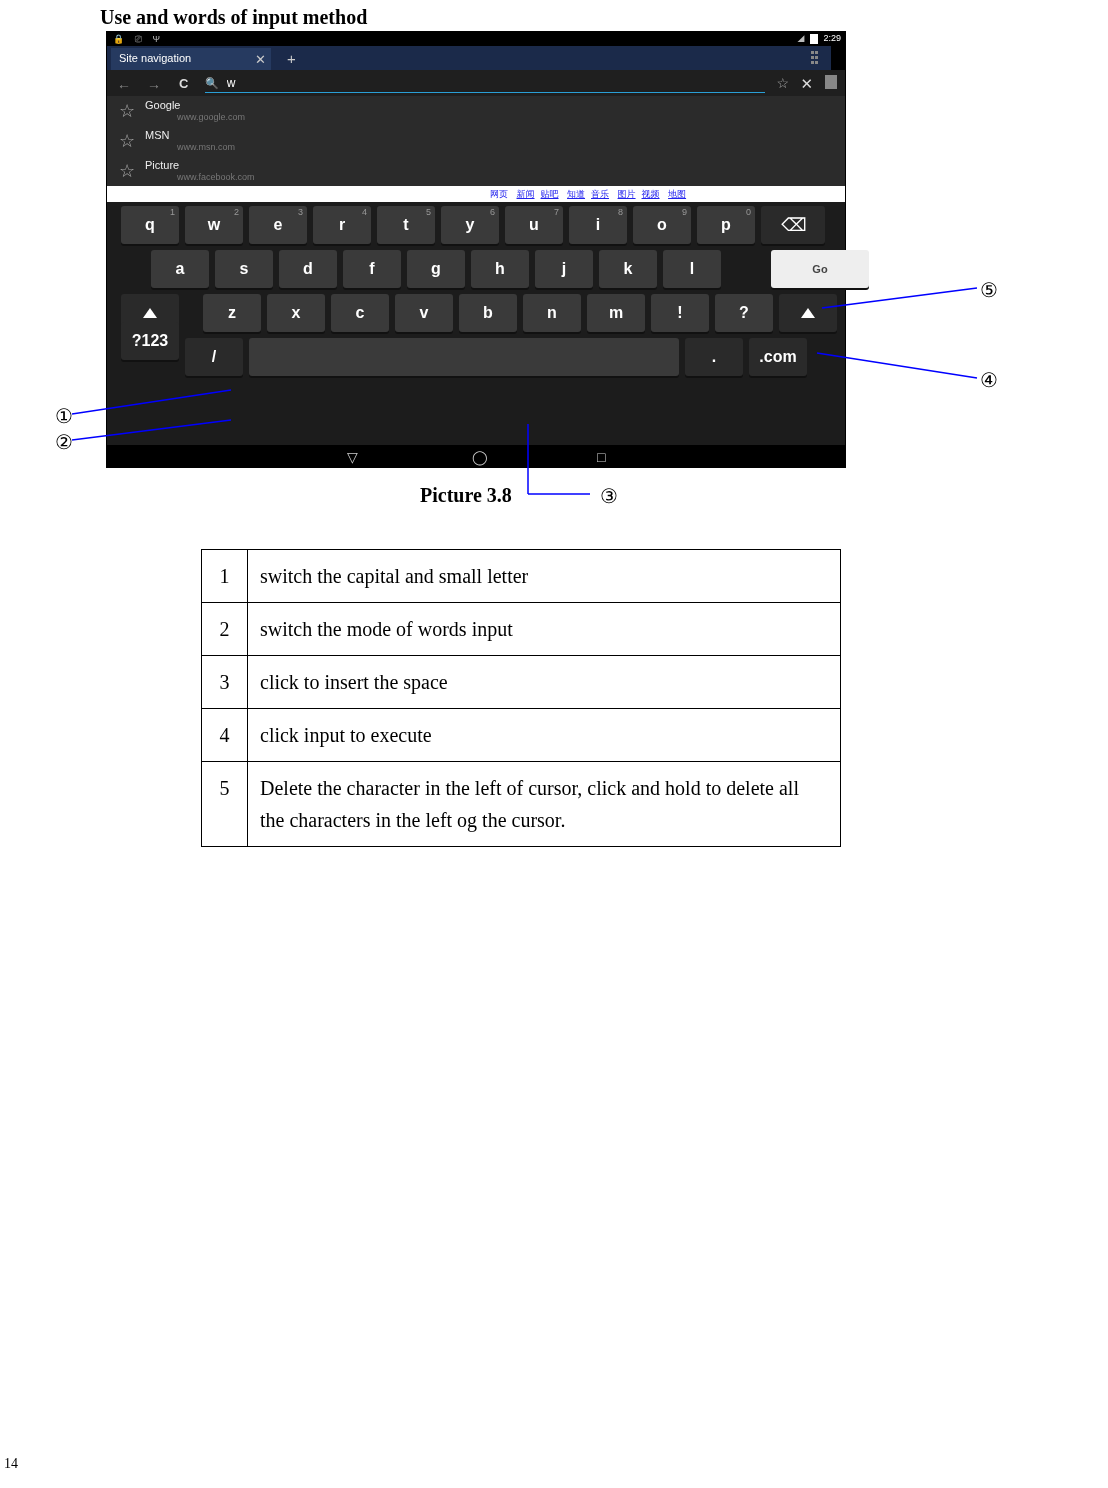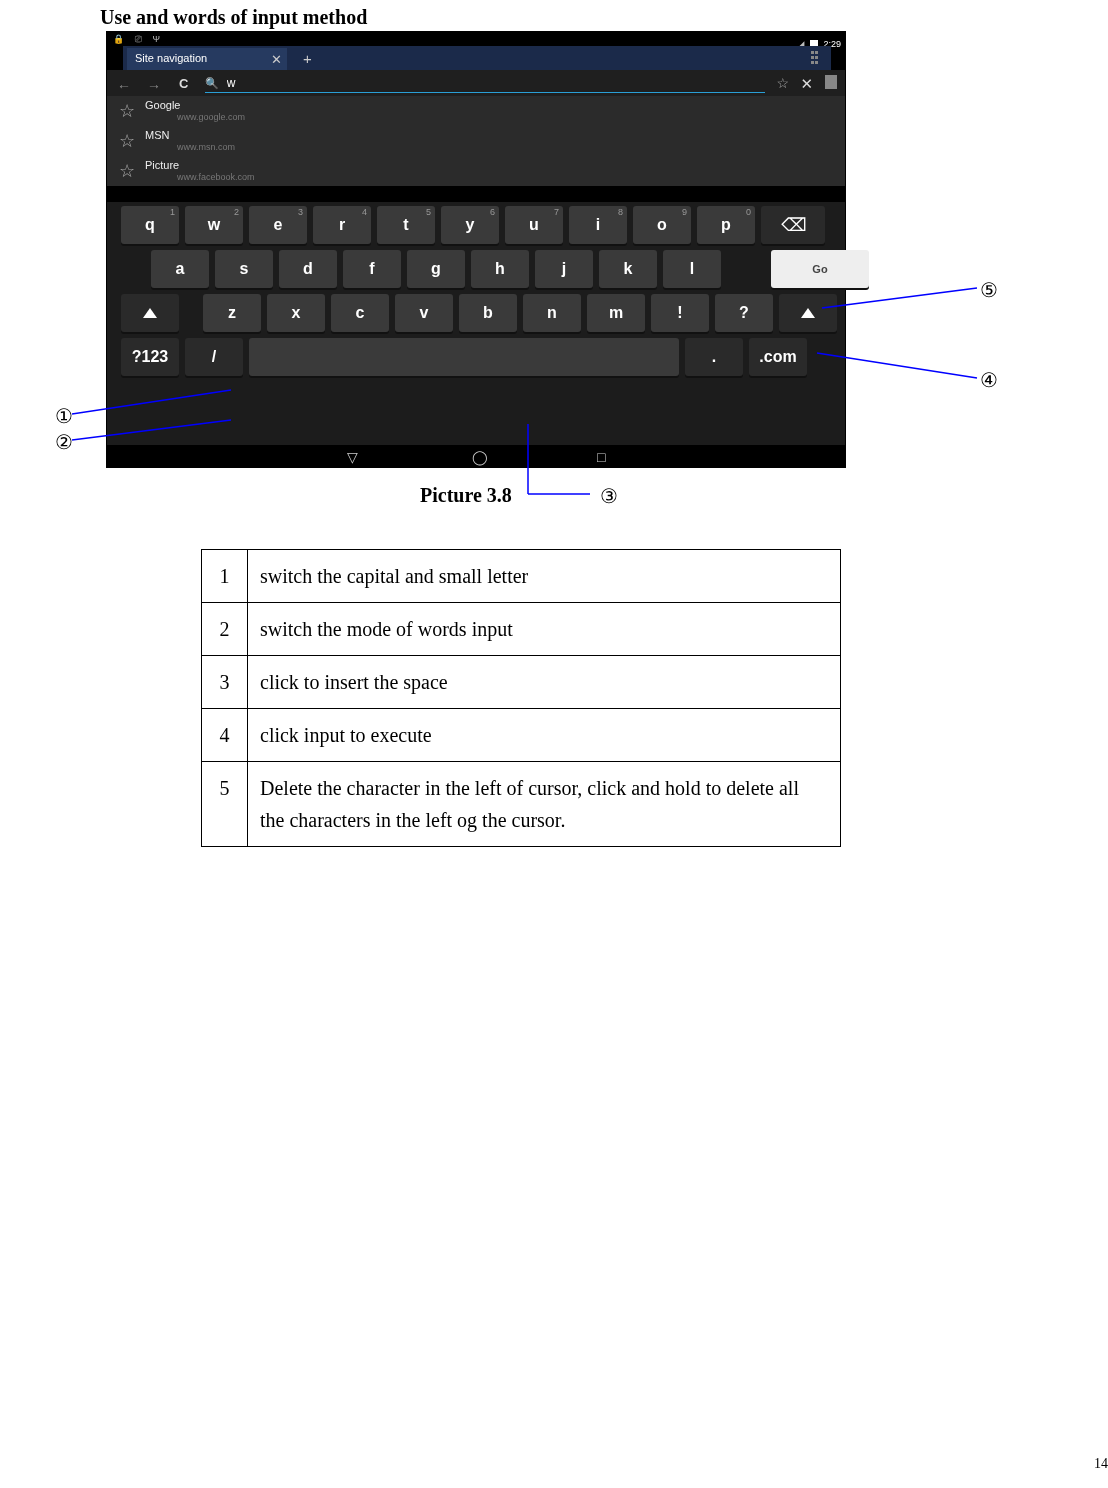--- a/index.html
+++ b/index.html
@@ -10,26 +10,26 @@
   .title { position: absolute; left: 100px; top: 6px; font-weight: bold; font-size: 20px; }
 
   .screenshot {
     position: absolute; left: 106px; top: 31px; width: 740px; height: 437px;
     background: #000; border: 1px solid #000;
   }
 
   
   .statusbar { position: absolute; top: 0; left: 0; right: 0; height: 14px; background: #000; color: #bbb; font-size: 9px; font-family: Arial, sans-serif; }
   .status-icons-left { position: absolute; left: 6px; top: 2px; letter-spacing: 4px; }
-  .status-icons-right { position: absolute; right: 4px; top: 7px; margin-left: 17px; }
+  .status-icons-right { position: absolute; right: 4px; top: 1px; margin-left: 17px; }
   .status-icons-right .batt { display:inline-block; width:8px; height:10px; background:#fff; vertical-align:middle; margin-right:3px;}
   .status-icons-right .net { display:inline-block; color:#bbb; margin-right:3px; }
 
   
-  .tabbar { position: absolute; top: 14px; left: 0; right: 14px; height: 32px; background: #1b2a4a; margin-left: 16px; }
+  .tabbar { position: absolute; top: 14px; left: 0; right: 14px; height: 32px; background: #1b2a4a; }
   .tab { position: absolute; left: 4px; top: 2px; width: 160px; height: 22px; background: #263a60; color: #fff; font: 11px Arial; padding: 4px 8px; }
   .tab-close { position: absolute; left: 148px; top: 6px; color: #ccc; font: 13px Arial; }
   .tab-add { position: absolute; left: 180px; top: 4px; color: #ccc; font: 15px Arial; }
   .tab-menu { position: absolute; right: 12px; top: 5px; width: 8px; }
   .tab-menu span { display:block; width:3px; height:3px; background:#888; margin-bottom:2px; float:left; margin-right:1px;}
 
   
   .urlbar { position: absolute; top: 38px; left: 0; right: 0; height: 26px; background: #1f1f1f; }
   .nav-arrow { position: absolute; top: 6px; color: #888; font: 14px Arial; }
   .back-a { left: 10px; } .fwd-a { left: 40px; }
@@ -76,21 +76,21 @@
   
   .overlay { position:absolute; left:0; top:0; width:1108px; height:520px; pointer-events:none;}
   .caption { position:absolute; left:420px; top:484px; font:bold 20px "Times New Roman"; }
   .ann { position:absolute; font: 20px Arial; }
 
   
   table.legend { position:absolute; left:201px; top:549px; border-collapse:collapse; width:640px; }
   table.legend td { border:1px solid #000; padding:10px 12px; font:20px "Times New Roman"; vertical-align:top; line-height:1.6;}
   table.legend td.num { width:46px; text-align:center; font-weight: normal;}
 
-  .pagenum { position:absolute; left:4px; right:0; bottom:16px; text-align:right; font:14px "Times New Roman"; }
+  .pagenum { position:absolute; left:4px; right:0; bottom:16px; text-align:left; font:14px "Times New Roman"; }
 </style>
 </head>
 <body>
 
 <div class="page">
 
   <div class="title">Use and words of input method</div>
 
   <div class="screenshot">
 
@@ -143,20 +143,29 @@
       <span class="star">☆</span>
       <span class="t1">MSN</span>
       <span class="t2">www.msn.com</span>
     </div>
     <div class="sugg sugg3">
       <span class="star">☆</span>
       <span class="t1">Picture</span>
       <span class="t2">www.facebook.com</span>
     </div>
 
+    <div class="whitegap">
+      <div class="lnks">
+        <span class="bk">网页</span>
+        <span>新闻</span><span>贴吧</span>
+        <span>知道</span><span>音乐</span>
+        <span>图片</span><span>视频</span>
+        <span>地图</span>
+      </div>
+    </div>
 
     <div class="kbd">
       <div id="kbd-keys">
           <div class="key " style="left: 14px; top: 4px; width: 58px; height: 38px;"><span class="sub">1</span>q</div>
           <div class="key " style="left: 78px; top: 4px; width: 58px; height: 38px;"><span class="sub">2</span>w</div>
           <div class="key " style="left: 142px; top: 4px; width: 58px; height: 38px;"><span class="sub">3</span>e</div>
           <div class="key " style="left: 206px; top: 4px; width: 58px; height: 38px;"><span class="sub">4</span>r</div>
           <div class="key " style="left: 270px; top: 4px; width: 58px; height: 38px;"><span class="sub">5</span>t</div>
           <div class="key " style="left: 334px; top: 4px; width: 58px; height: 38px;"><span class="sub">6</span>y</div>
           <div class="key " style="left: 398px; top: 4px; width: 58px; height: 38px;"><span class="sub">7</span>u</div>
@@ -184,21 +193,21 @@
           <div class="key " style="left: 224px; top: 92px; width: 58px; height: 38px;">c</div>
           <div class="key " style="left: 288px; top: 92px; width: 58px; height: 38px;">v</div>
           <div class="key " style="left: 352px; top: 92px; width: 58px; height: 38px;">b</div>
           <div class="key " style="left: 416px; top: 92px; width: 58px; height: 38px;">n</div>
           <div class="key " style="left: 480px; top: 92px; width: 58px; height: 38px;">m</div>
           <div class="key " style="left: 544px; top: 92px; width: 58px; height: 38px;">!</div>
           <div class="key " style="left: 608px; top: 92px; width: 58px; height: 38px;">?</div>
           <div class="key dark" style="left: 672px; top: 92px; width: 58px; height: 38px;">
             <span class="arrow-up"></span>
           </div>
-          <div class="key dark" style="left: 14px; top: 136px; width: 58px; height: 38px;">?123</div>
+          <div class="key dark" style="left: 14px; top: 120px; width: 58px; height: 38px;">?123</div>
           <div class="key dark" style="left: 78px; top: 136px; width: 58px; height: 38px;">/</div>
           <div class="key " style="left: 142px; top: 136px; width: 430px; height: 38px;"></div>
           <div class="key dark" style="left: 578px; top: 136px; width: 58px; height: 38px;">.</div>
           <div class="key dark" style="left: 642px; top: 136px; width: 58px; height: 38px;">.com</div>
         </div>
     </div>
 
     <div class="navbar">
       <div class="nav-btn" style="left:240px">▽</div>
       <div class="nav-btn" style="left:365px">◯</div>

